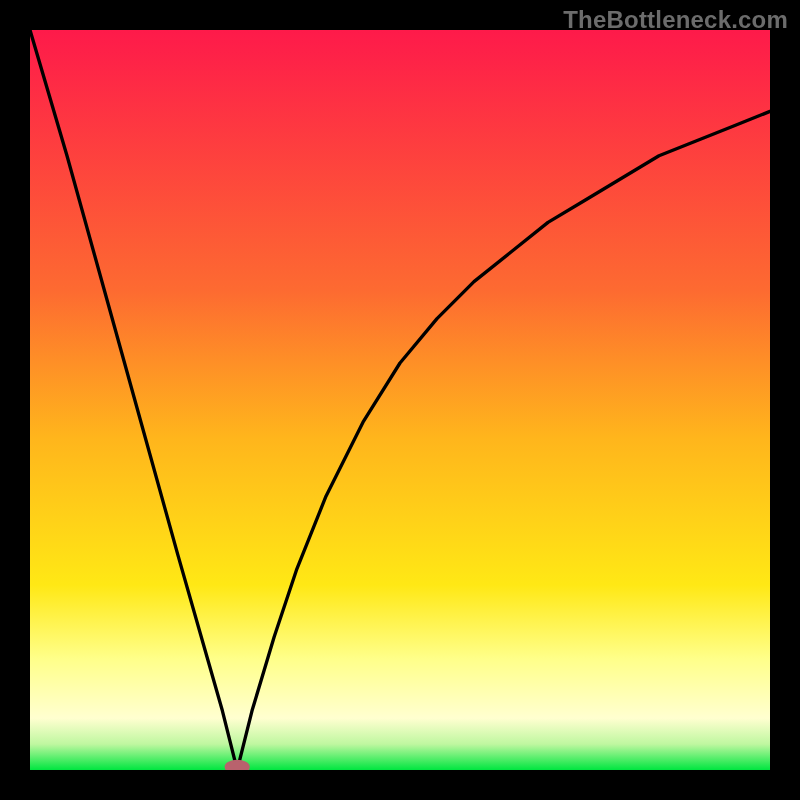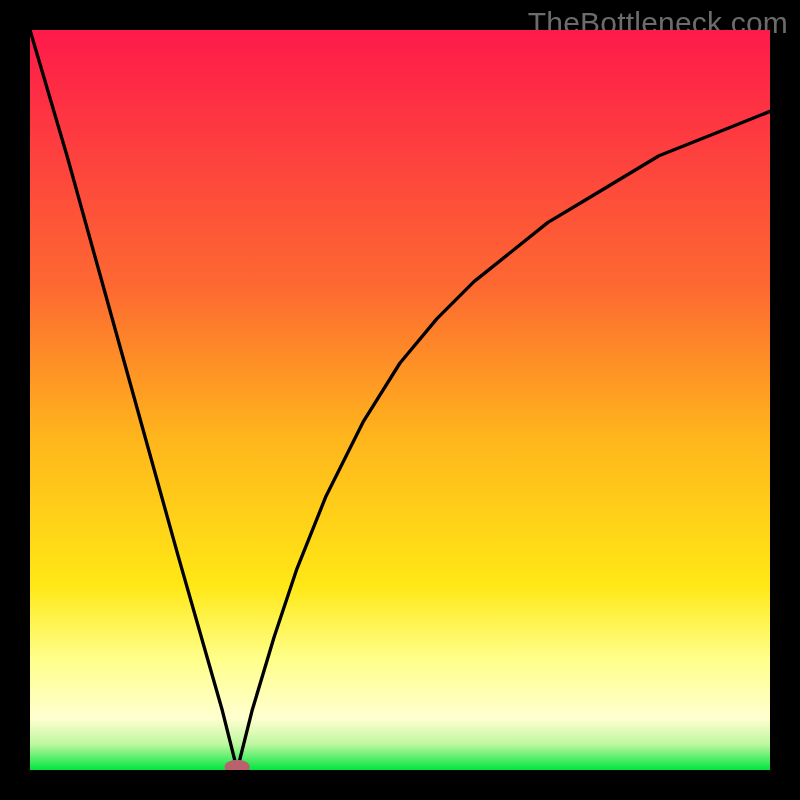--- a/index.html
+++ b/index.html
@@ -25,22 +25,22 @@
     left: 30px;
     width: 740px;
     height: 740px;
     overflow: hidden;
   }
   .watermark {
     position: absolute;
     top: 6px;
     right: 12px;
     color: #6c6c6c;
-    font-size: 30px;
-    font-weight: 400;
+    font-size: 24px;
+    font-weight: 700;
     letter-spacing: 0.2px;
   }
   svg { display: block; }
 </style>
 </head>
 <body>
 
 <div class="frame">
 
   <div class="watermark">TheBottleneck.com</div>

